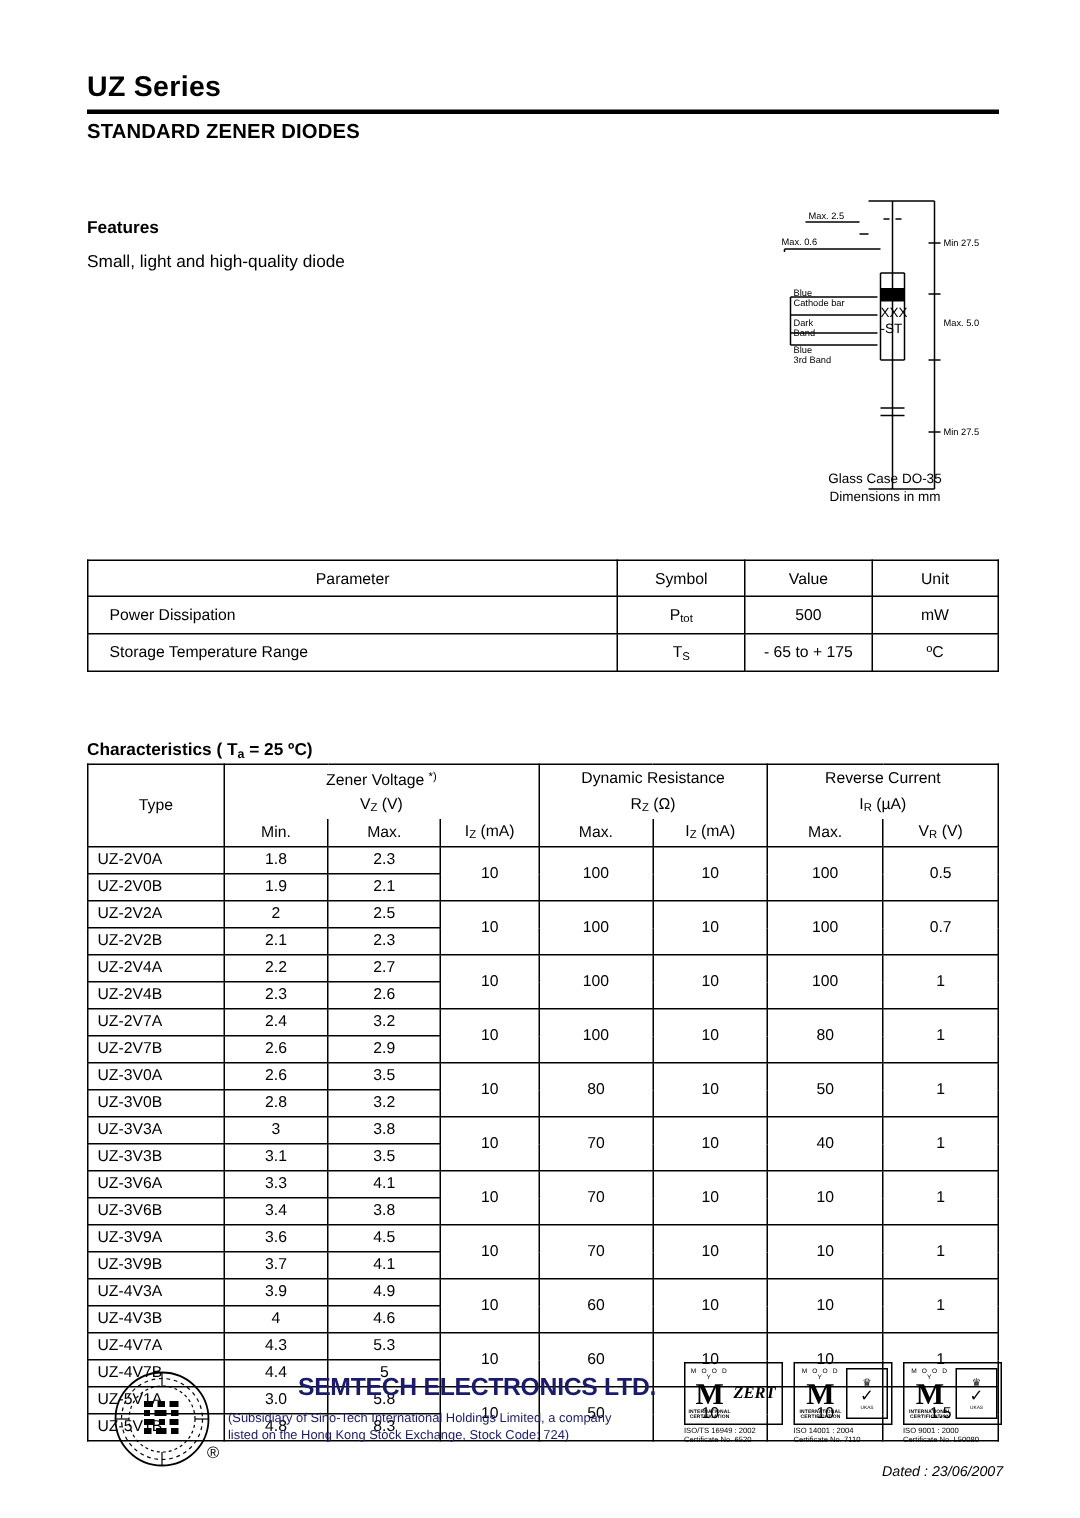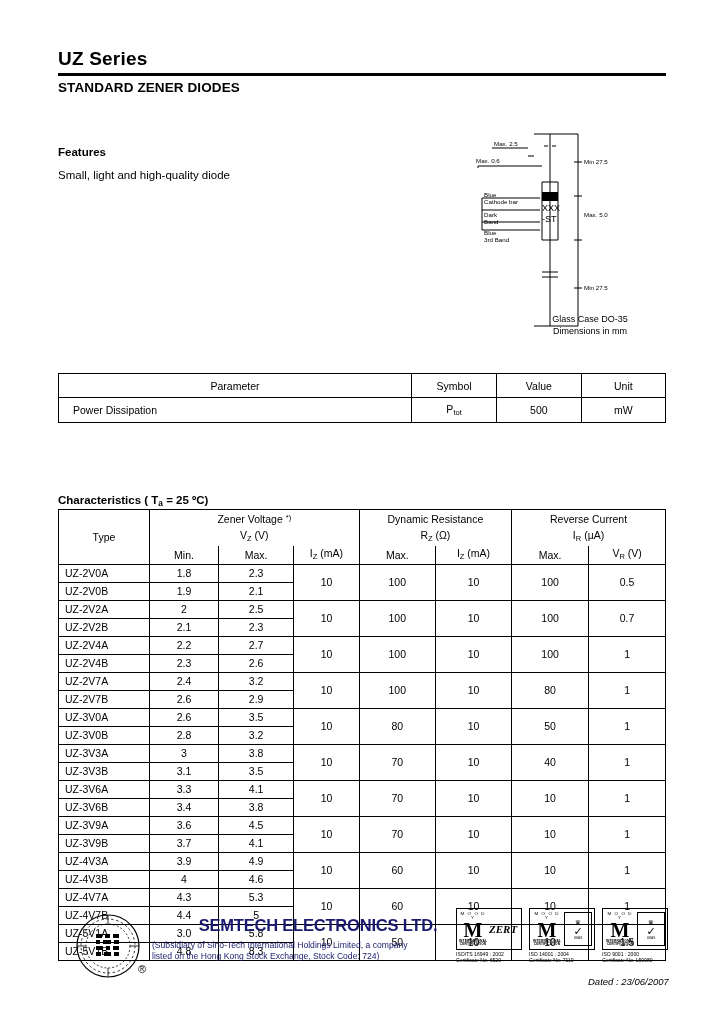--- a/index.html
+++ b/index.html
@@ -54,21 +54,21 @@
   }
   .features-text {
     position: absolute;
     left: 58px; top: 169px;
     font-size: 11.5px;
   }
 
   
   .pkg {
     position: absolute;
-    left: 472px; top: 118px;
+    left: 517px; top: 118px;
     width: 180px; height: 225px;
   }
   .pkg svg { display: block; }
   .pkg-caption {
     position: absolute;
     left: 500px; top: 314px;
     width: 180px;
     text-align: center;
     font-size: 9px;
     line-height: 11.5px;
@@ -342,20 +342,26 @@
           <td class="c-param">Parameter</td>
           <td class="c-sym">Symbol</td>
           <td class="c-val">Value</td>
           <td class="c-unit">Unit</td>
         </tr>
         <tr>
           <td class="c-param param">Power Dissipation</td>
           <td class="c-sym">P<sub>tot</sub></td>
           <td class="c-val">500</td>
           <td class="c-unit">mW</td>
+        </tr>
+        <tr>
+          <td class="c-param param">Storage Temperature Range</td>
+          <td class="c-sym">T<sub>S</sub></td>
+          <td class="c-val">- 65 to + 175</td>
+          <td class="c-unit">ºC</td>
         </tr>
       </tbody>
   </table>
 
   <div class="sec-head" id="char-head">
     <span>Characteristics ( T</span><sub>a</sub><span> = 25 ºC)</span>
   </div>
 
   <table id="char-table">
     <tbody id="char-tbody">

